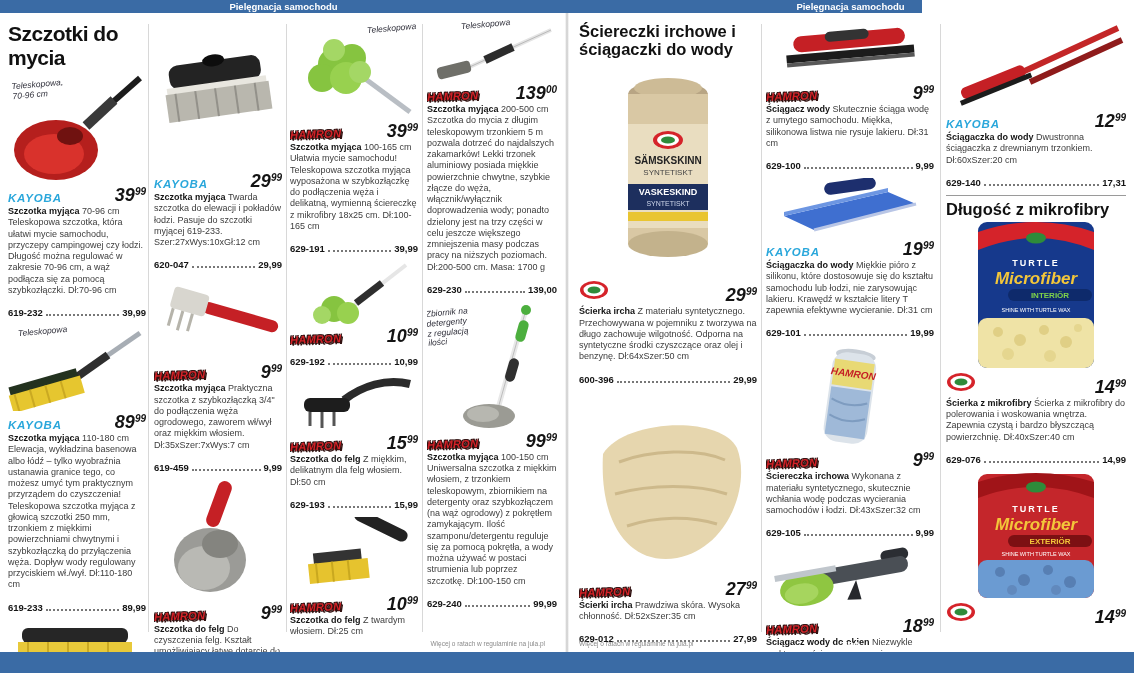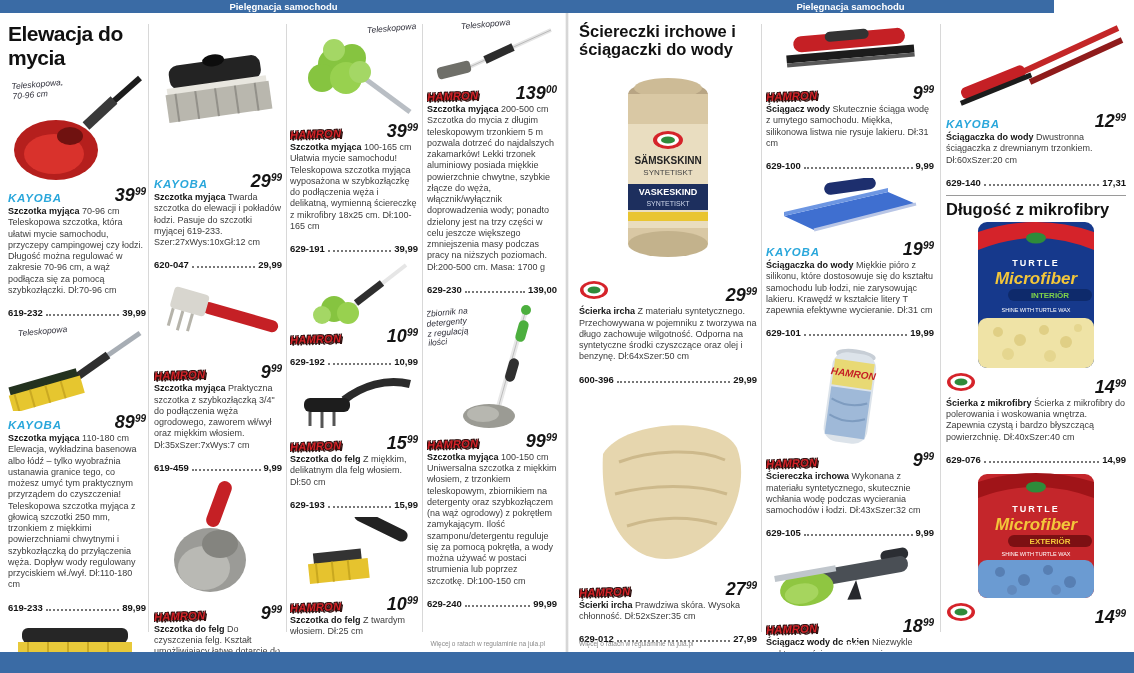--- a/index.html
+++ b/index.html
@@ -1,18 +1,18 @@
 <!DOCTYPE html>
 <html><head>
 <meta charset="utf-8">
 <style>
   html,body{margin:0;padding:0;background:#9a9a9a;font-family:"Liberation Sans",sans-serif;}
   .spread{position:relative;width:1134px;height:673px;background:#fff;margin:0 auto;overflow:hidden;}
   
-  .topbar{position:absolute;left:0;top:0;width:1054px;height:13px;background:#3a6ba5;}
+  .topbar{position:absolute;left:0;top:0;width:922px;height:13px;background:#3a6ba5;}
   .tab{position:absolute;top:0;height:13px;line-height:13px;width:567px;text-align:center;
        color:#fff;font-size:9.5px;font-weight:bold;}
   .tab.l{left:0}.tab.r{left:567px}
   .bottombar{position:absolute;left:0;bottom:0;width:1134px;height:21px;background:#3a6ba5;}
   .pageno{position:absolute;bottom:21px;width:567px;text-align:center;color:#fff;font-size:11px;font-weight:bold;}
   .pageno.l{left:0}.pageno.r{left:567px}
   .fn{position:absolute;top:640px;font-size:6.5px;color:#8a8a8a;}
   .fn.l{left:382px;width:163px;text-align:right}
   .fn.r{left:579px;width:220px;text-align:left}
   
@@ -60,21 +60,21 @@
   </div>
 
   <div class="vrule" style="left:148px"></div>
   <div class="vrule" style="left:286px"></div>
   <div class="vrule" style="left:422px"></div>
   <div class="vrule" style="left:761px"></div>
   <div class="vrule" style="left:940px"></div>
   <div class="gutter"></div>
 
   <div class="col" id="c1">
-    <h1 class="sec">Elewacja do mycia</h1>
+    <h1 class="sec">Szczotki do mycia</h1>
 
     <div class="im" style="height:110px">
       <div class="note" style="left:4px;top:6px">
         <div>Teleskopowa,</div>
           <div>70-96 cm</div>
       </div>
       <svg viewBox="0 0 138 110">
         <line x1="132" y1="4" x2="80" y2="50" stroke="#1c1c1c" stroke-width="6"></line>
         <line x1="106" y1="26" x2="78" y2="52" stroke="#3a3a3a" stroke-width="10"></line>
         <ellipse cx="48" cy="76" rx="42" ry="30" fill="#b51f1d"></ellipse>

